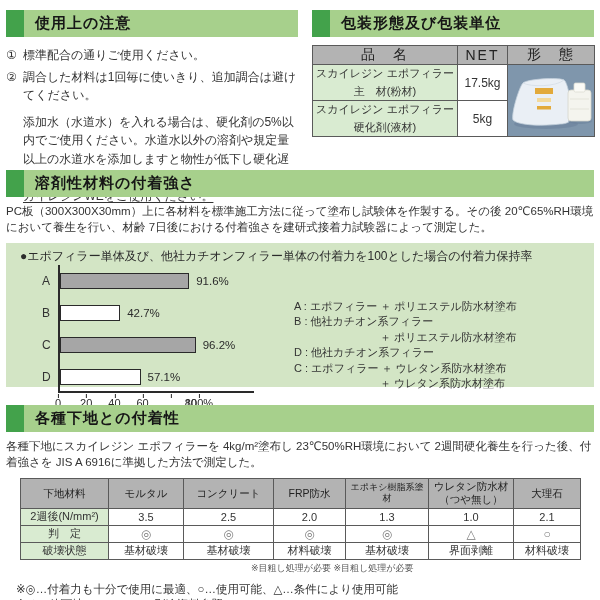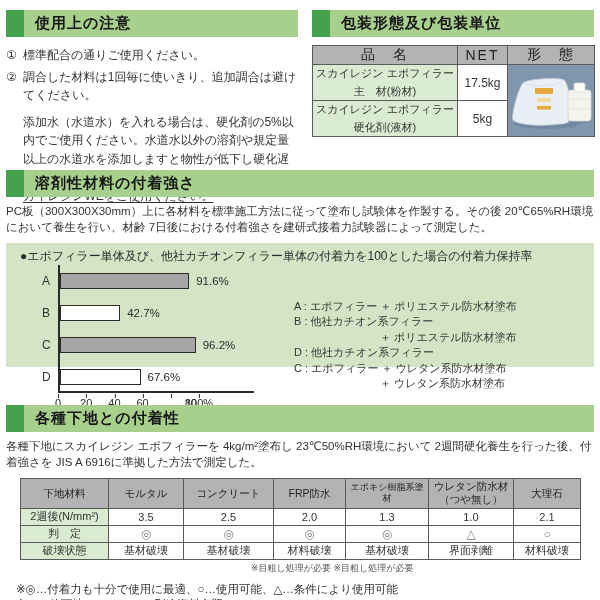--- a/index.html
+++ b/index.html
@@ -28,21 +28,21 @@
   .pack-table th { background:#b3b3b3; font-weight:normal; color:#222; font-size:14px;
                    height:18px; letter-spacing:2px; }
   .pack-table .pname { background:#d9ebd1; font-size:11px; color:#333; text-align:center;
                        line-height:1.6; height:36px; }
   .pack-table .net { background:#fff; text-align:center; font-size:12px; color:#333; }
   .pack-table .photo { padding:0; background:#7f96ac; }
   .pack-table .photo svg { display:block; }
   
   .sec3 { position:absolute; top:170px; left:6px; width:588px; }
   .intro { margin-top:6px; font-size:11.5px; line-height:1.42; color:#333; }
-  .chart-box { position:relative; margin-top:7px; width:588px; height:124px; background:#d3e5c5; }
+  .chart-box { position:relative; margin-top:7px; width:588px; height:144px; background:#d3e5c5; }
   .chart-title { position:absolute; top:5px; left:14px; font-size:12px; color:#2b2b2b; }
   #plot { position:absolute; left:52px; top:22px; width:196px; height:128px;
           border-left:2px solid #2a2a2a; border-bottom:2px solid #2a2a2a; }
   .bar-row { position:relative; height:32px; display:flex; align-items:center; }
   .bar-cat { position:absolute; left:-18px; font-size:12px; color:#333; }
   .bar { height:16px; border:1px solid #2a2a2a; }
   .bar-val { margin-left:7px; font-size:11.5px; color:#2b2b2b; white-space:nowrap; }
   #ticks { position:absolute; left:52px; top:152px; width:196px; height:14px; }
   .tick { position:absolute; transform:translateX(-50%); font-size:11px; color:#2b2b2b; top:2px; }
   .tick::before { content:''; position:absolute; top:-3px; left:50%; width:1px; height:4px; background:#2a2a2a; }
@@ -161,21 +161,21 @@
             <span class="bar-val">42.7%</span>
           </div>
           <div class="bar-row">
             <span class="bar-cat">C</span>
             <div class="bar" style="width: 135.642px; background: rgb(166, 166, 166);"></div>
             <span class="bar-val">96.2%</span>
           </div>
           <div class="bar-row">
             <span class="bar-cat">D</span>
             <div class="bar" style="width: 80.511px; background: rgb(255, 255, 255);"></div>
-            <span class="bar-val">67.6%</span>
+            <span class="bar-val">57.1%</span>
           </div>
         </div>
       <div id="ticks">
           <span class="tick" style="left: 0px;">0</span>
           <span class="tick" style="left: 28.2px;">20</span>
           <span class="tick" style="left: 56.4px;">40</span>
           <span class="tick" style="left: 84.6px;">60</span>
           <span class="tick" style="left: 112.8px; padding-left: 40px;">80</span>
           <span class="tick" style="left: 141px;">100%</span>
         </div>

